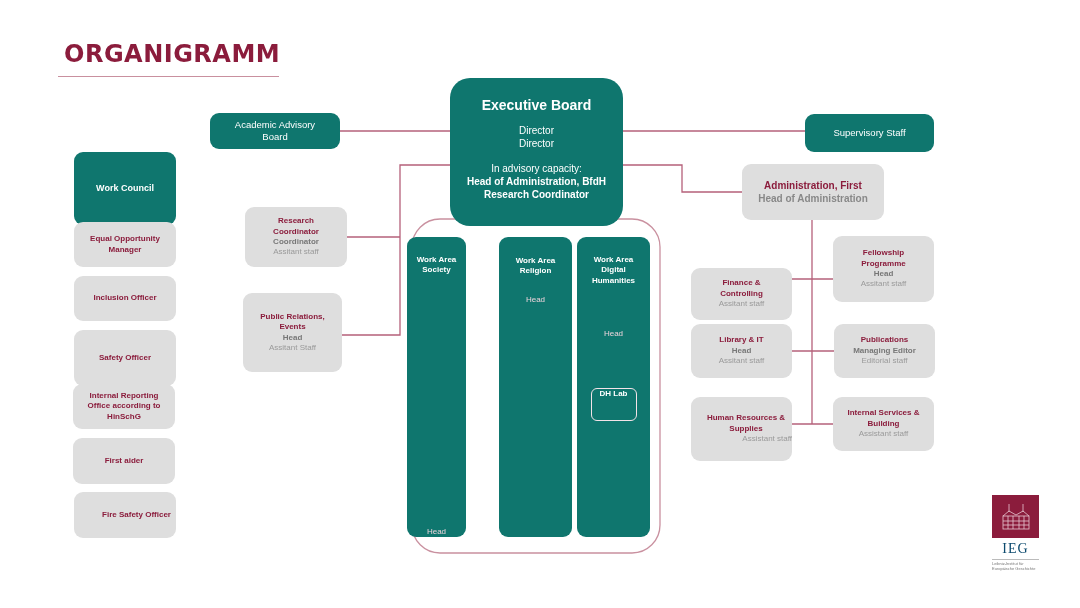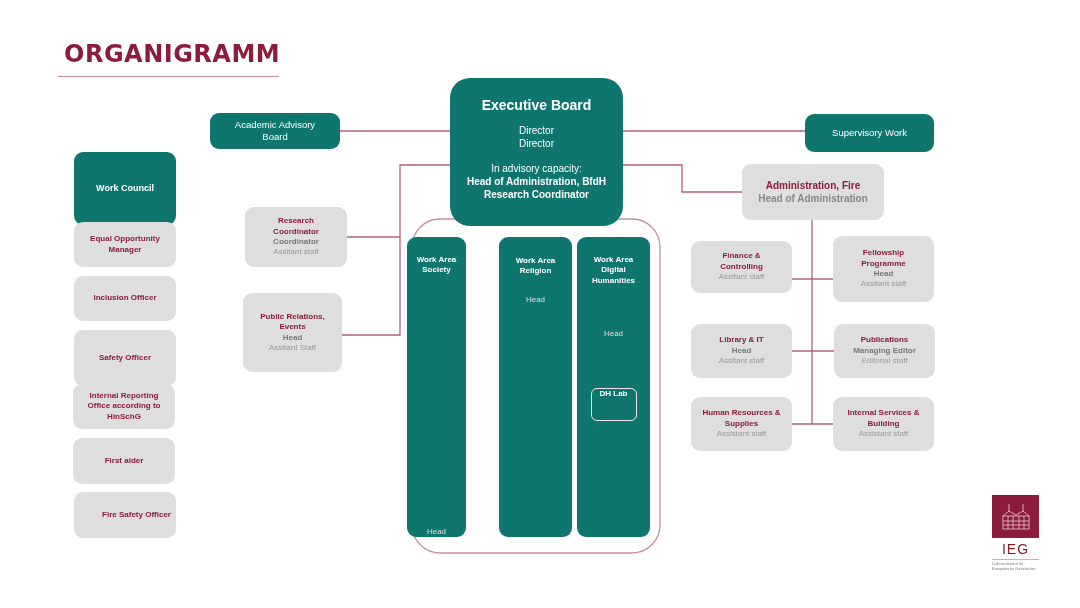--- a/index.html
+++ b/index.html
@@ -46,21 +46,21 @@
 </svg>
 
 <div class="abs title">ORGANIGRAMM</div>
 <div class="abs title-rule"></div>
 
 <div class="box dark" style="left:210px;top:113px;width:130px;height:36px;">
   <span class="t" style="width:100px;">Academic Advisory Board</span>
 </div>
 
 <div class="box dark" style="left:805px;top:114px;width:129px;height:38px;">
-  <span class="t">Supervisory Work</span>
+  <span class="t">Supervisory Staff</span>
 </div>
 
 <div class="box dark" style="left:450px;top:78px;width:173px;height:148px;border-radius:20px;justify-content:flex-start;padding-top:18px;">
   <span style="font-size:14px;font-weight:bold;">Executive Board</span>
   <span style="font-size:10px;margin-top:10px;">Director</span>
   <span style="font-size:10px;">Director</span>
   <span style="font-size:10px;margin-top:12px;">In advisory capacity:</span>
   <span style="font-size:10px;font-weight:bold;">Head of Administration, BfdH</span>
   <span style="font-size:10px;font-weight:bold;">Research Coordinator</span>
 </div>
@@ -108,44 +108,44 @@
 </div>
 <div class="box dark" style="left:577px;top:237px;width:73px;height:300px;justify-content:flex-start;padding-top:18px;gap:36px;">
   <span style="font-size:8px;font-weight:bold;width:55px;">Work Area Digital Humanities</span>
   <span style="font-size:8px;margin-top:7px;color:#ead3da;">Head</span>
   <div style="margin-top:12px;width:46px;height:33px;border:1.5px solid #f3e3e8;border-radius:6px;display:flex;justify-content:center;box-sizing:border-box;">
     <span style="font-size:8px;font-weight:bold;">DH Lab</span>
   </div>
 </div>
 
 <div class="box grey" style="left:742px;top:164px;width:142px;height:56px;">
-  <span style="font-size:10px;font-weight:bold;color:#8b1c3c;">Administration, Fire</span>
+  <span style="font-size:10px;font-weight:bold;color:#8b1c3c;">Administration, First</span>
   <span style="font-size:10px;font-weight:bold;color:#888;">Head of Administration</span>
 </div>
 
-<div class="box grey" style="left:691px;top:241px;width:101px;height:52px;">
+<div class="box grey" style="left:691px;top:268px;width:101px;height:52px;">
   <span class="lbl" style="width:70px;">Finance &amp; Controlling</span>
   <span class="staff">Assitant staff</span>
 </div>
 <div class="box grey" style="left:833px;top:236px;width:101px;height:66px;">
   <span class="lbl" style="width:70px;">Fellowship Programme</span>
   <span class="role">Head</span>
   <span class="staff">Assitant staff</span>
 </div>
 <div class="box grey" style="left:691px;top:324px;width:101px;height:54px;">
   <span class="lbl">Library &amp; IT</span>
   <span class="role">Head</span>
   <span class="staff">Assitant staff</span>
 </div>
 <div class="box grey" style="left:834px;top:324px;width:101px;height:54px;">
   <span class="lbl">Publications</span>
   <span class="role">Managing Editor</span>
   <span class="staff">Editorial staff</span>
 </div>
-<div class="box grey" style="left:691px;top:397px;width:101px;height:54px;">
+<div class="box grey" style="left:691px;top:397px;width:101px;height:64px;align-items:flex-end;">
   <span class="lbl" style="width:92px;">Human Resources &amp; Supplies</span>
   <span class="staff">Assistant staff</span>
 </div>
 <div class="box grey" style="left:833px;top:397px;width:101px;height:54px;">
   <span class="lbl" style="width:92px;">Internal Services &amp; Building</span>
   <span class="staff">Assistant staff</span>
 </div>
 
 <div class="abs" style="left:992px;top:495px;width:47px;height:80px;">
   <div style="width:47px;height:43px;background:#8b1c3c;display:flex;align-items:center;justify-content:center;">
@@ -157,16 +157,16 @@
         <rect x="4" y="14" width="26" height="13"></rect>
         <line x1="4" y1="19" x2="30" y2="19"></line>
         <line x1="4" y1="23" x2="30" y2="23"></line>
         <line x1="9" y1="14" x2="9" y2="27"></line>
         <line x1="14" y1="14" x2="14" y2="27"></line>
         <line x1="20" y1="14" x2="20" y2="27"></line>
         <line x1="25" y1="14" x2="25" y2="27"></line>
       </g>
     </svg>
   </div>
-  <div style="text-align:center;color:#7f1d1d;font-size:14px;margin-top:3px;font-family:Liberation Sans, sans-serif;letter-spacing:1px;">IEG</div>
+  <div style="text-align:center;color:#0c4a6e;font-size:14px;margin-top:3px;font-family:Liberation Serif, serif;letter-spacing:1px;">IEG</div>
   <div style="height:1px;background:#bbb;margin:2px 0;"></div>
   <div style="text-align:left;color:#777;font-size:4px;line-height:1.2;">Leibniz-Institut für Europäische Geschichte</div>
 </div>
 
 </body></html>

